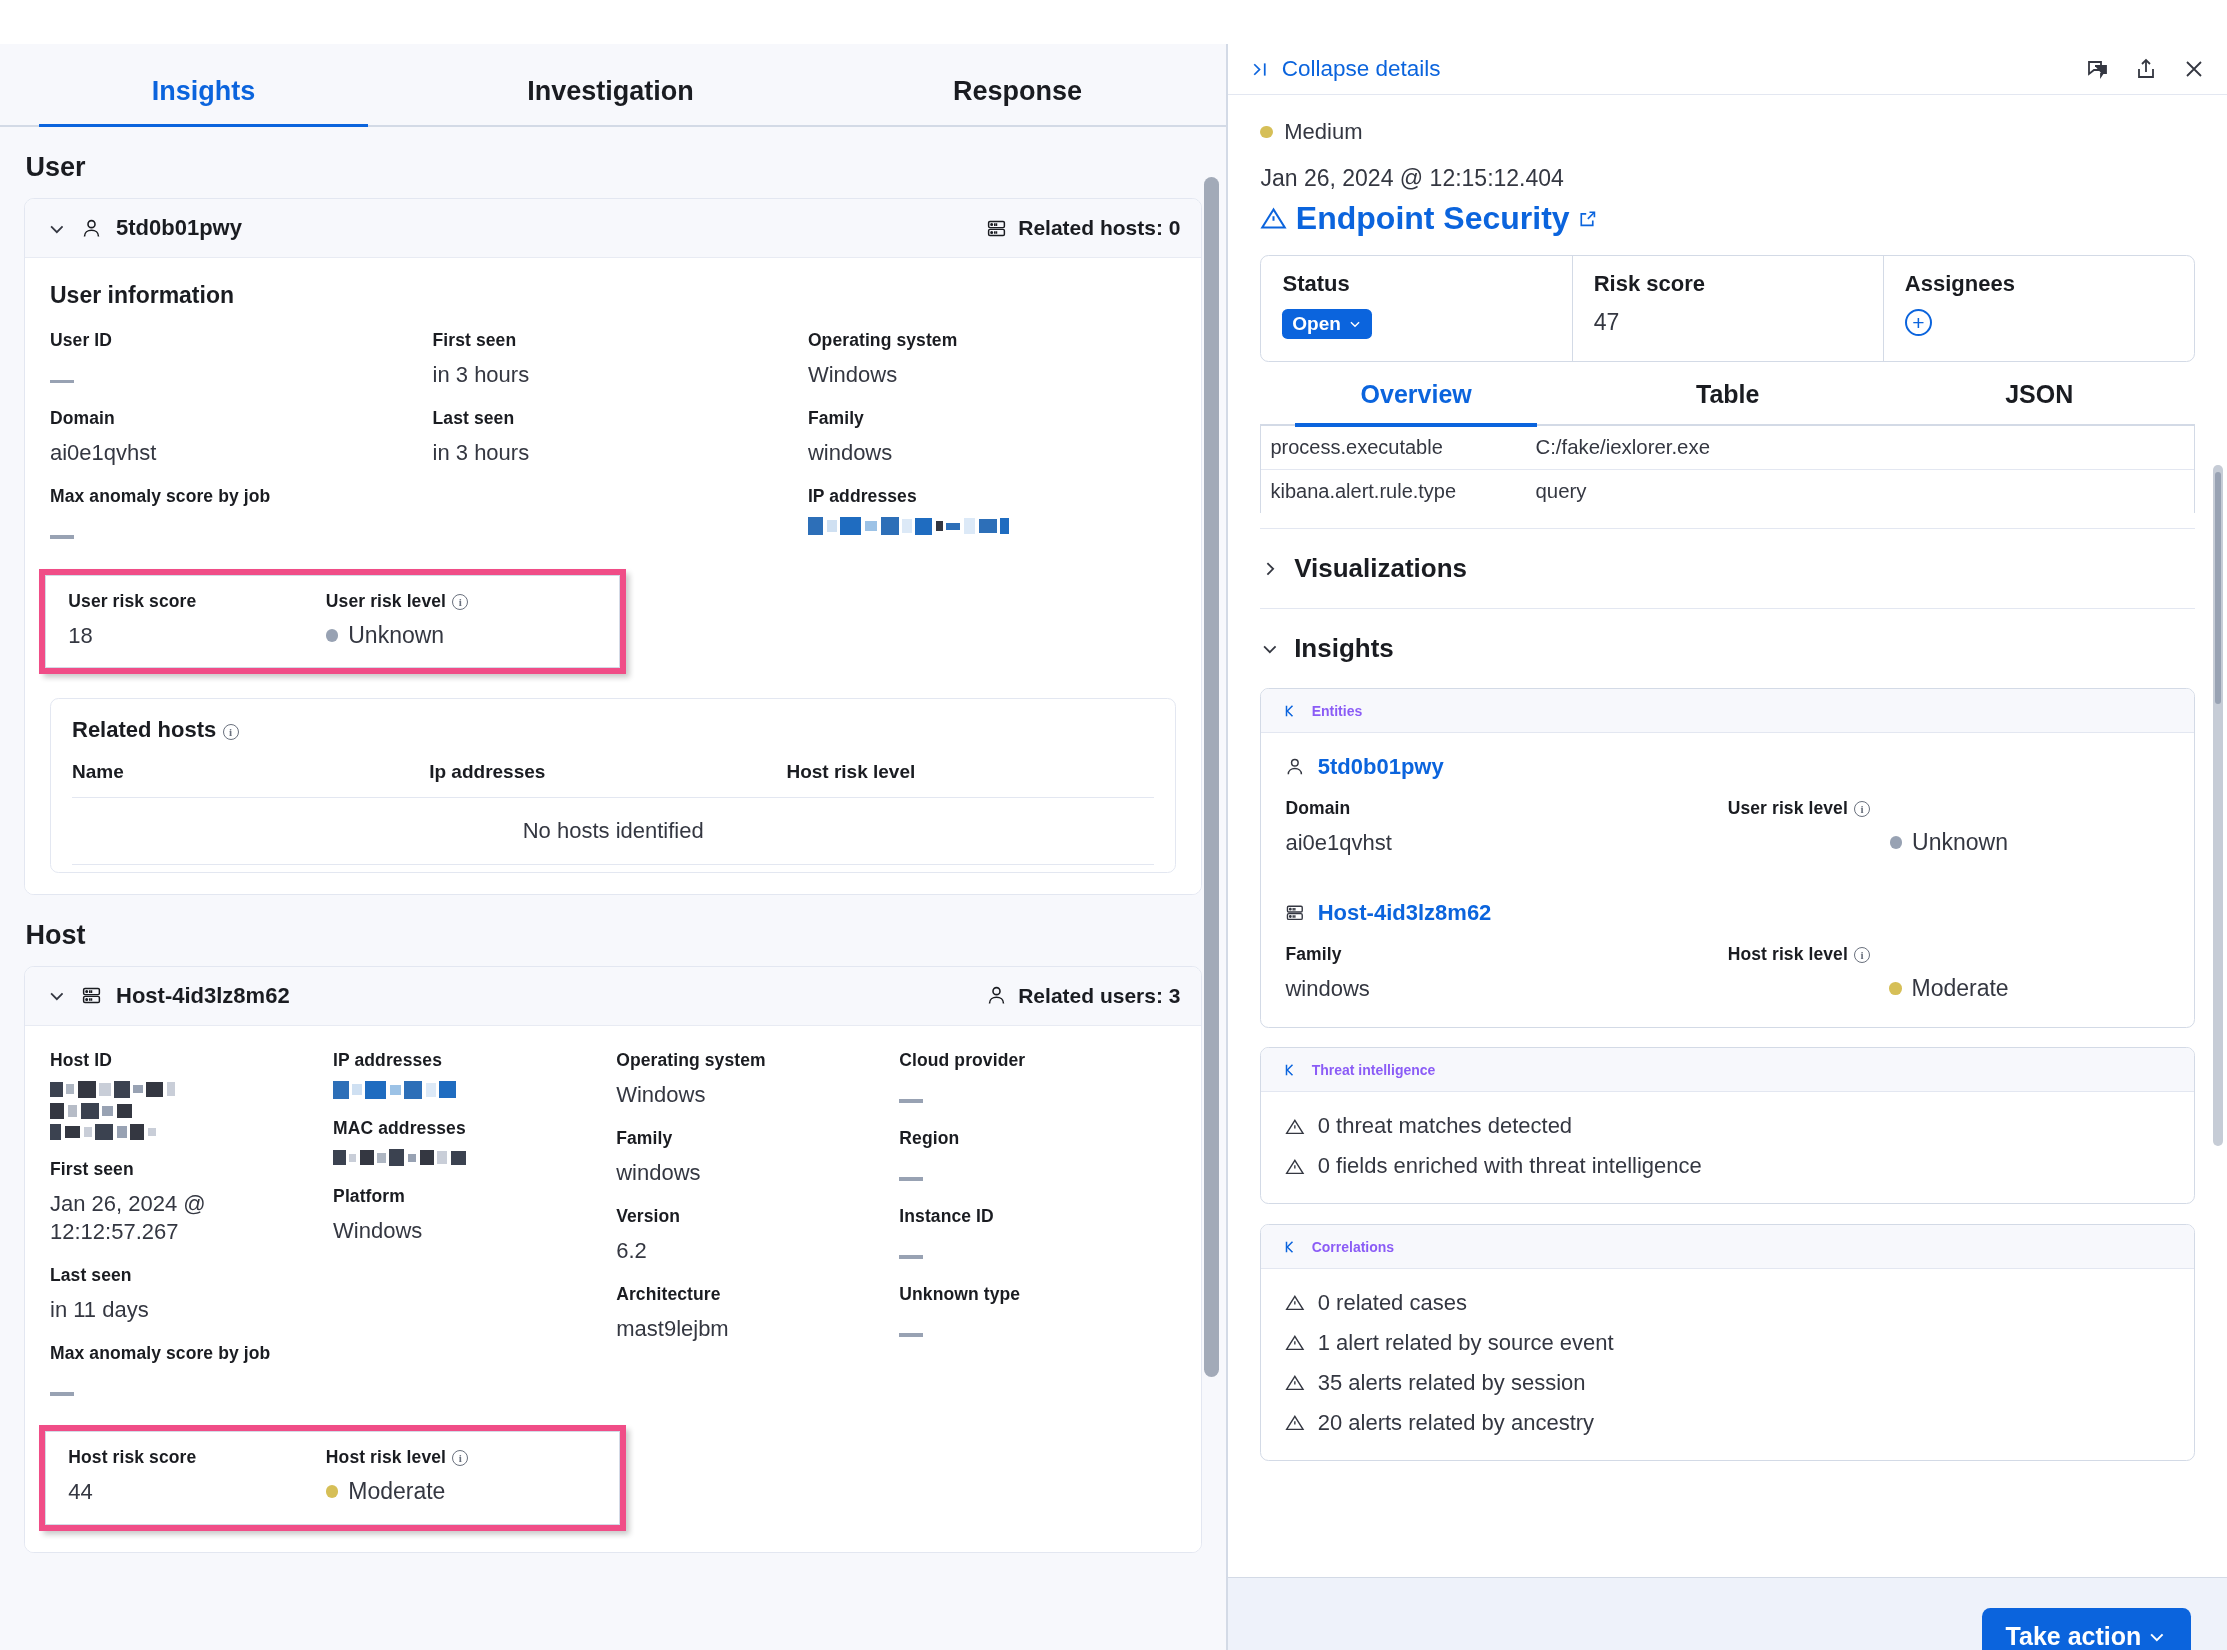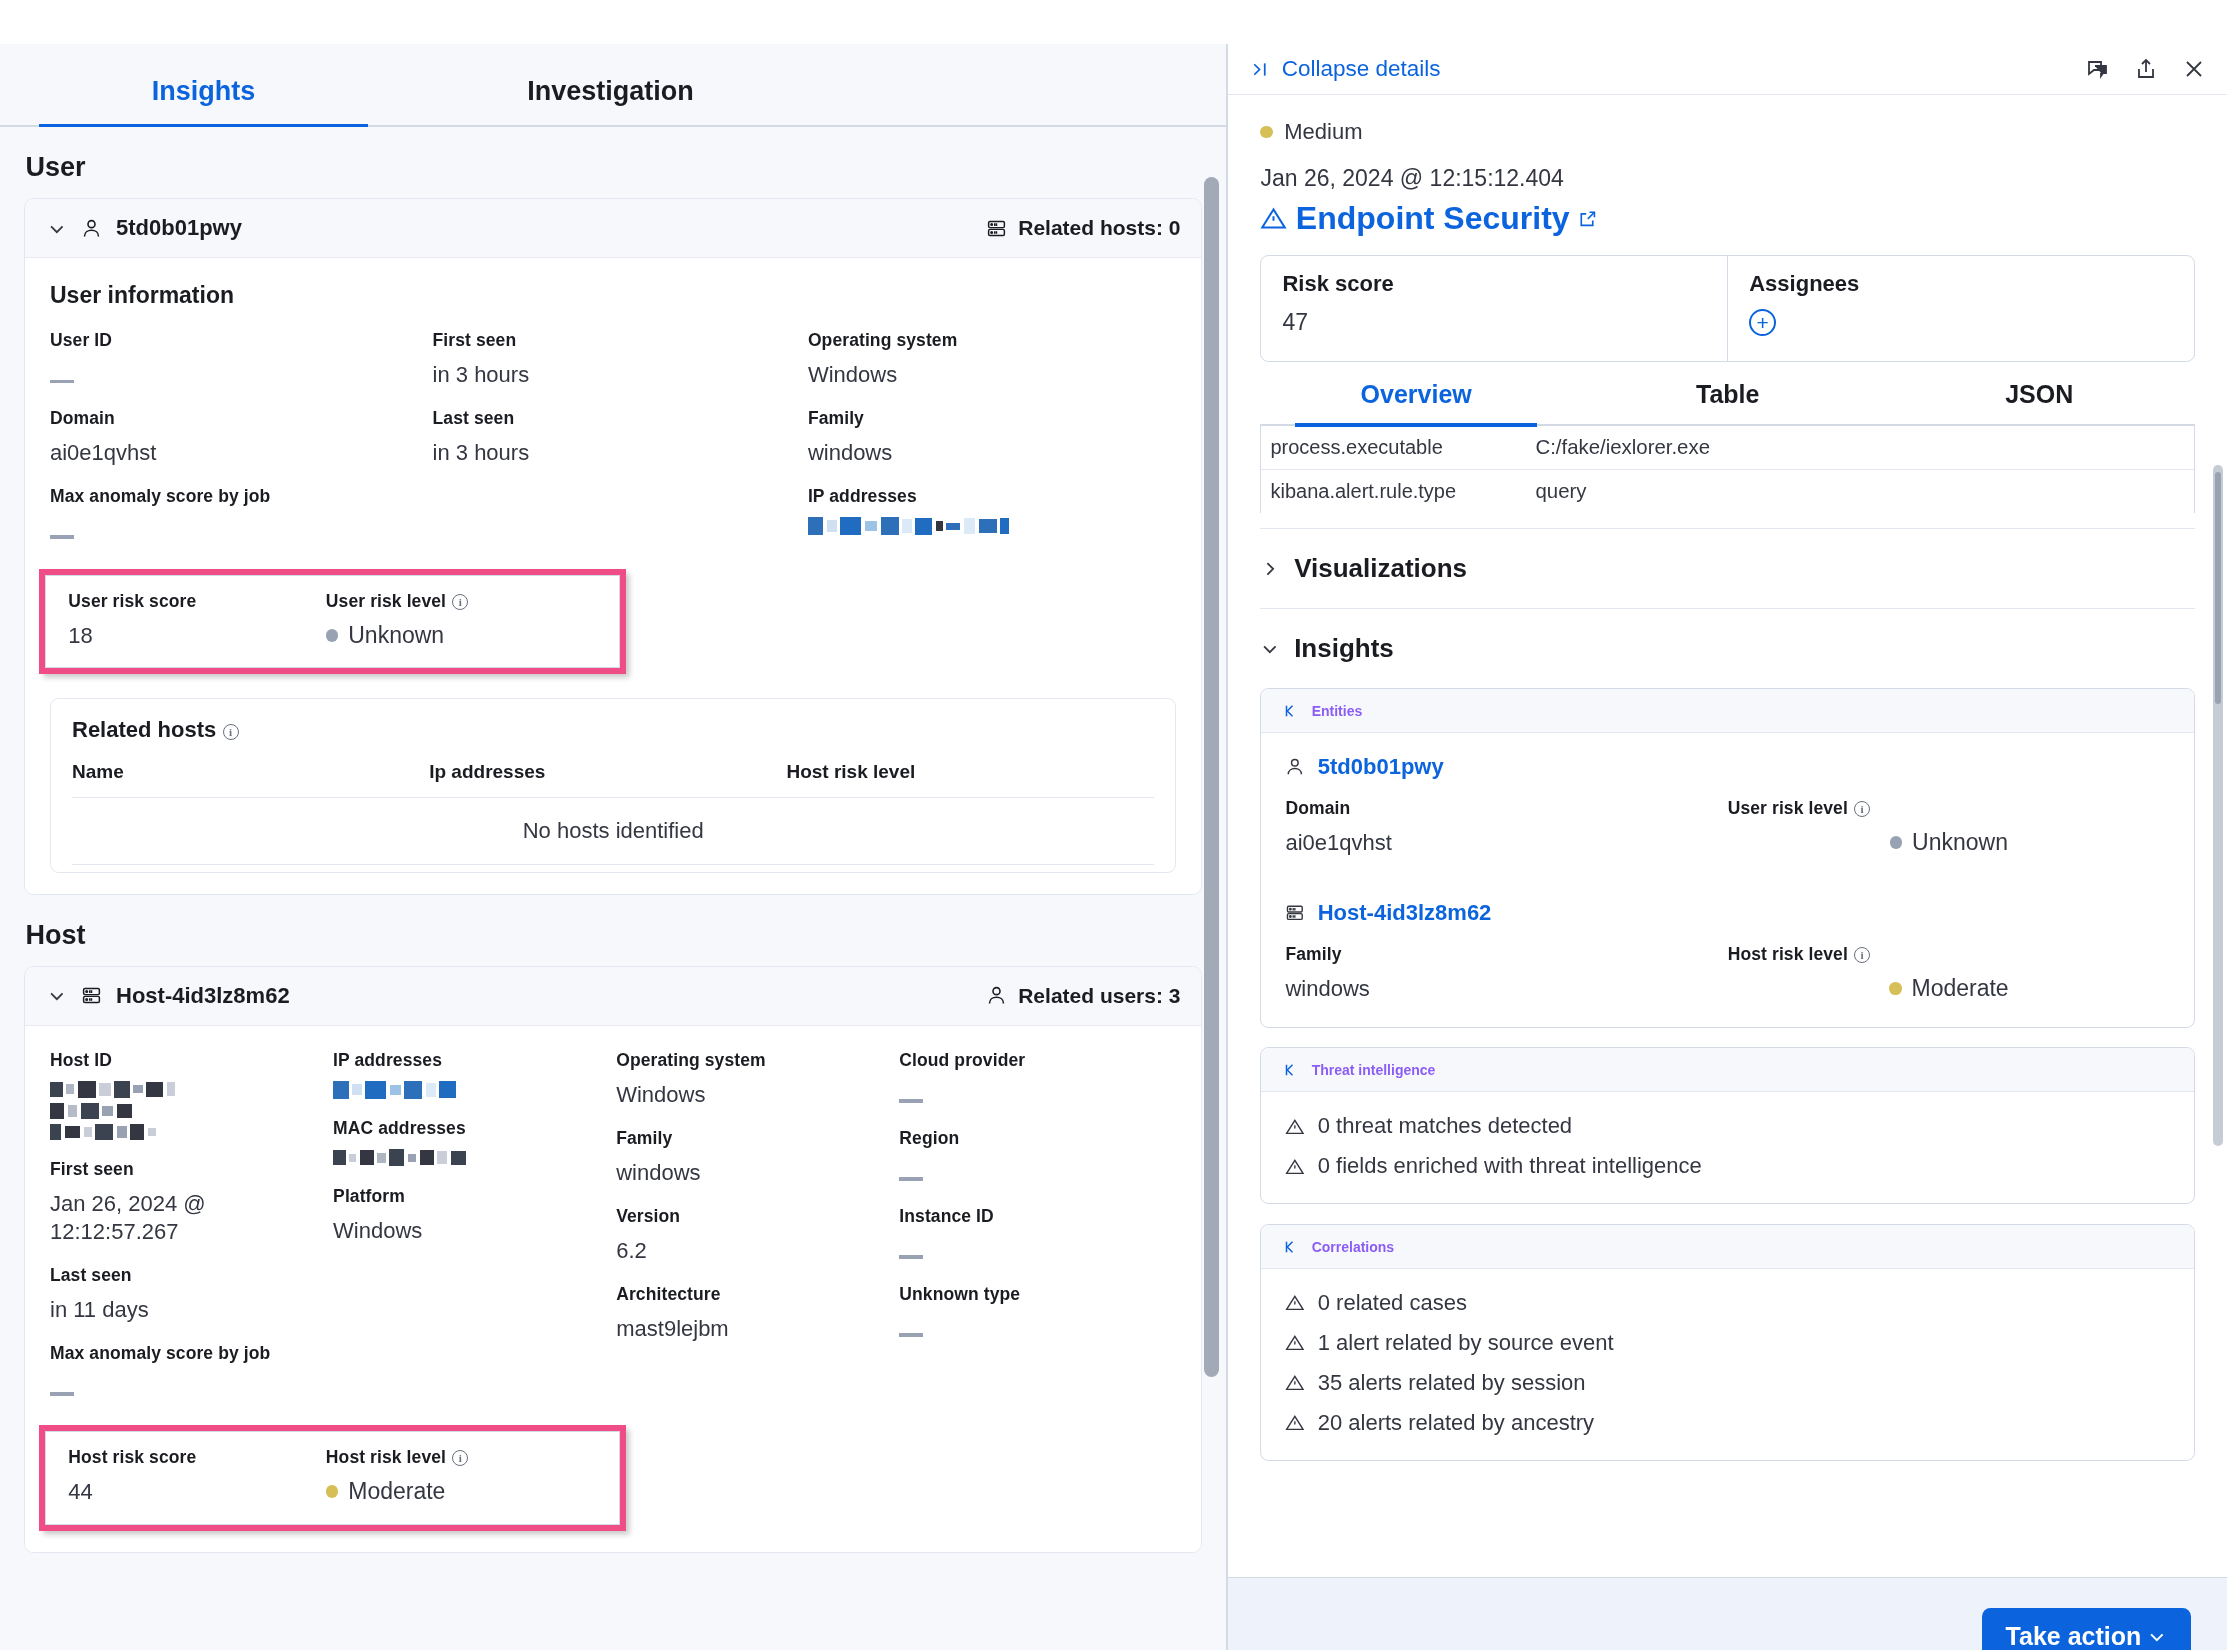--- a/index.html
+++ b/index.html
@@ -235,20 +235,21 @@
 </head>
 <body>
 
 <div class="app">
 
   <div class="left">
 
     <div class="tabs">
       <div class="tab t1 active"><span>Insights</span></div>
       <div class="tab t2"><span>Investigation</span></div>
+      <div class="tab t3"><span>Response</span></div>
     </div>
 
     <div class="lbody">
 
       <div class="sec-title">User</div>
 
       <div class="card">
         <div class="card-head">
           <span class="chev">
             <svg width="19.7" height="19.7" viewBox="0 0 24 24" fill="none" stroke="#343741" stroke-width="2.2">
@@ -593,20 +594,29 @@
           <svg width="19.7" height="19.7" viewBox="0 0 24 24" fill="none" stroke="#0B64DD" stroke-width="2">
               <path d="M14 4h6v6"></path>
               <path d="M20 4l-8 8"></path>
               <path d="M18 14v6H4V6h6"></path>
             </svg>
         </span>
       </div>
 
       <div class="statbox">
         <div class="statcell">
+          <div class="stat-label">Status</div>
+          <span class="badge-open">
+            <span>Open</span>
+            <svg width="14" height="14" viewBox="0 0 24 24" fill="none" stroke="#fff" stroke-width="2.4">
+                <path d="M5 9l7 7 7-7"></path>
+              </svg>
+          </span>
+        </div>
+        <div class="statcell">
           <div class="stat-label">Risk score</div>
           <div class="stat-val">47</div>
         </div>
         <div class="statcell">
           <div class="stat-label">Assignees</div>
           <div class="plus-btn">+</div>
         </div>
       </div>
 
       <div class="rtabs">

